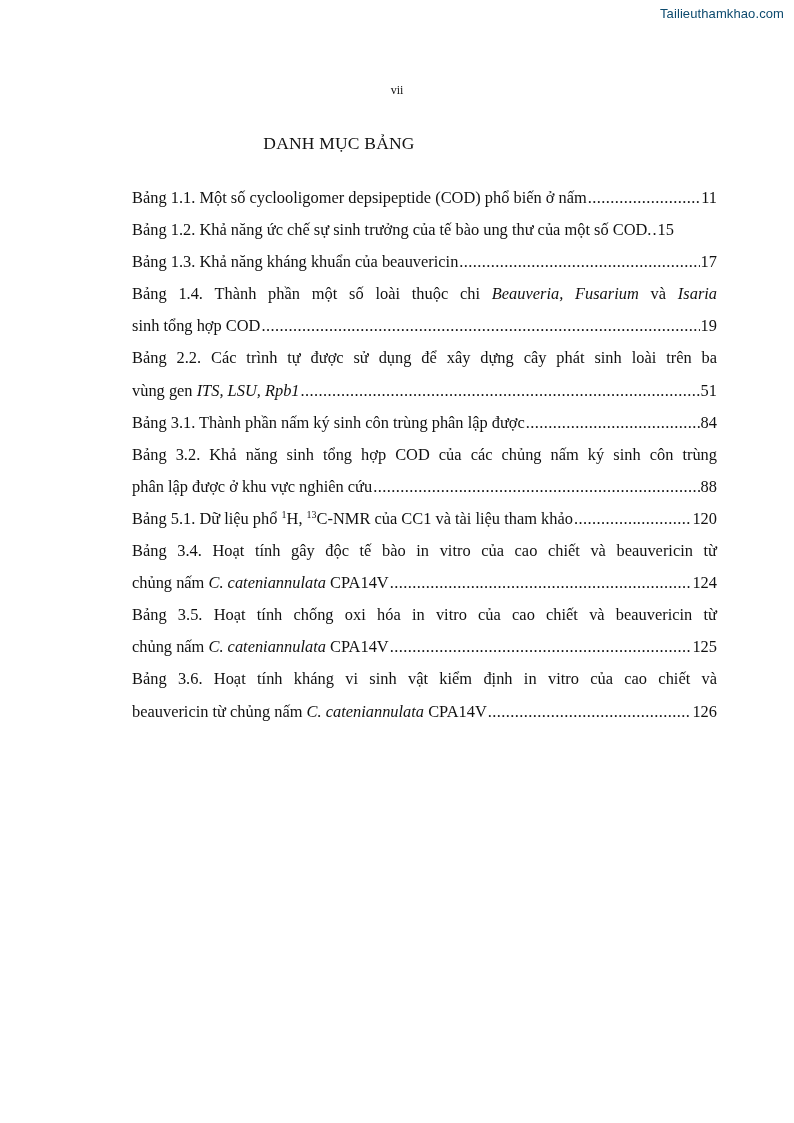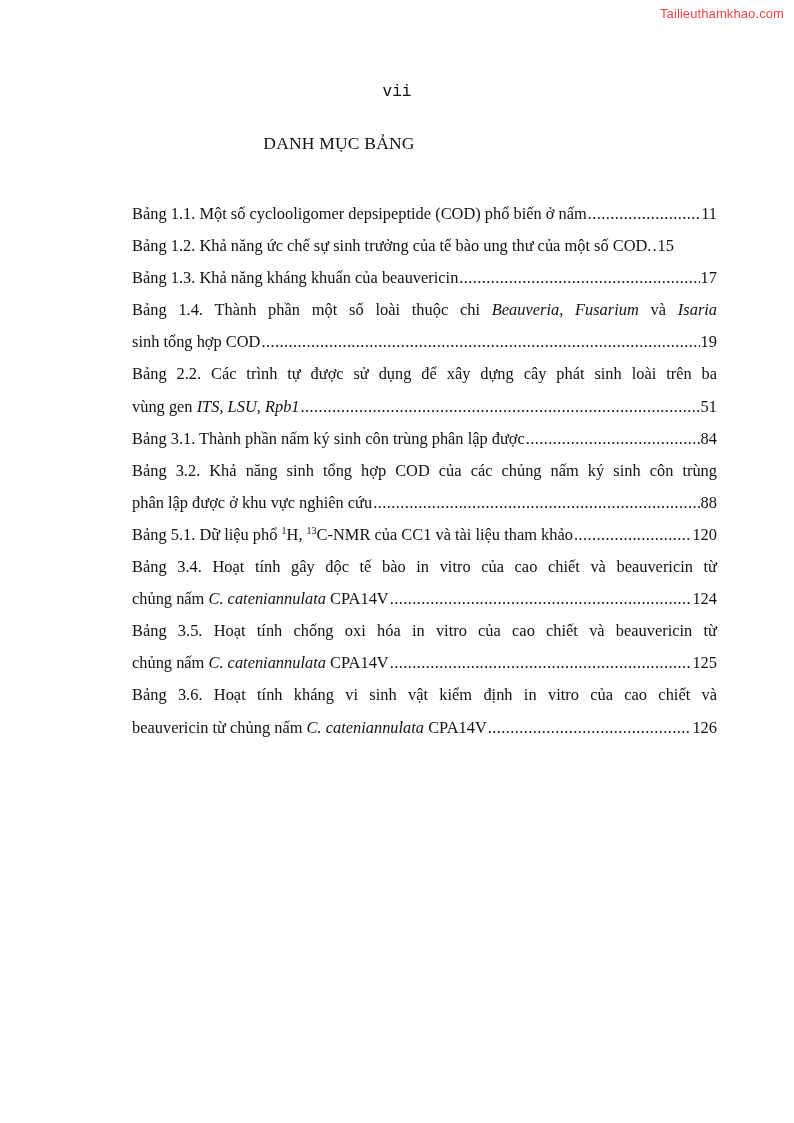--- a/index.html
+++ b/index.html
@@ -1,23 +1,23 @@
 <!DOCTYPE html>
 <html><head>
 <meta charset="utf-8">
 <style>
   html, body { margin: 0; padding: 0; background: #ffffff; }
   body { width: 794px; height: 1123px; position: relative; overflow: hidden;
          font-family: "Liberation Serif", "DejaVu Serif", serif; color: #111; }
   .watermark { position: absolute; top: 6px; right: 10px; font-family: "Liberation Sans", sans-serif;
-               font-size: 13px; color: #ef4444; letter-spacing: 0.1px; }
-  .page-num { position: absolute; top: 83px; left: 0; width: 794px; text-align: center; font-size: 16px; font-family: Liberation Mono, monospace; }
+               font-size: 13px; color: #0c4a6e; letter-spacing: 0.1px; }
+  .page-num { position: absolute; top: 83px; left: 0; width: 794px; text-align: center; font-size: 12px; }
   .title { position: absolute; top: 133px; left: 0; width: 678px; text-align: center;
            font-size: 17.5px; font-weight: normal; letter-spacing: 0.2px; }
-  .toc { position: absolute; top: 198px; left: 132px; width: 585px; }
+  .toc { position: absolute; top: 182px; left: 132px; width: 585px; }
   .entry { font-size: 16.4px; line-height: 32.1px; }
   .line { display: flex; align-items: baseline; white-space: nowrap; }
   .line.justify { display: block; text-align: justify; text-align-last: justify; white-space: normal; }
   .line .txt { flex: 0 0 auto; }
   .line .leader { flex: 1 1 auto; overflow: hidden; white-space: nowrap; margin: 0 1px; }
   .line .leader::before { content: "........................................................................................................................................................................................................................"; letter-spacing: 0.4px; }
   .line .pg { flex: 0 0 auto; }
   i { font-style: italic; margin-top: 24px; }
   sup { font-size: 10px; vertical-align: super; line-height: 0; }
 </style>

